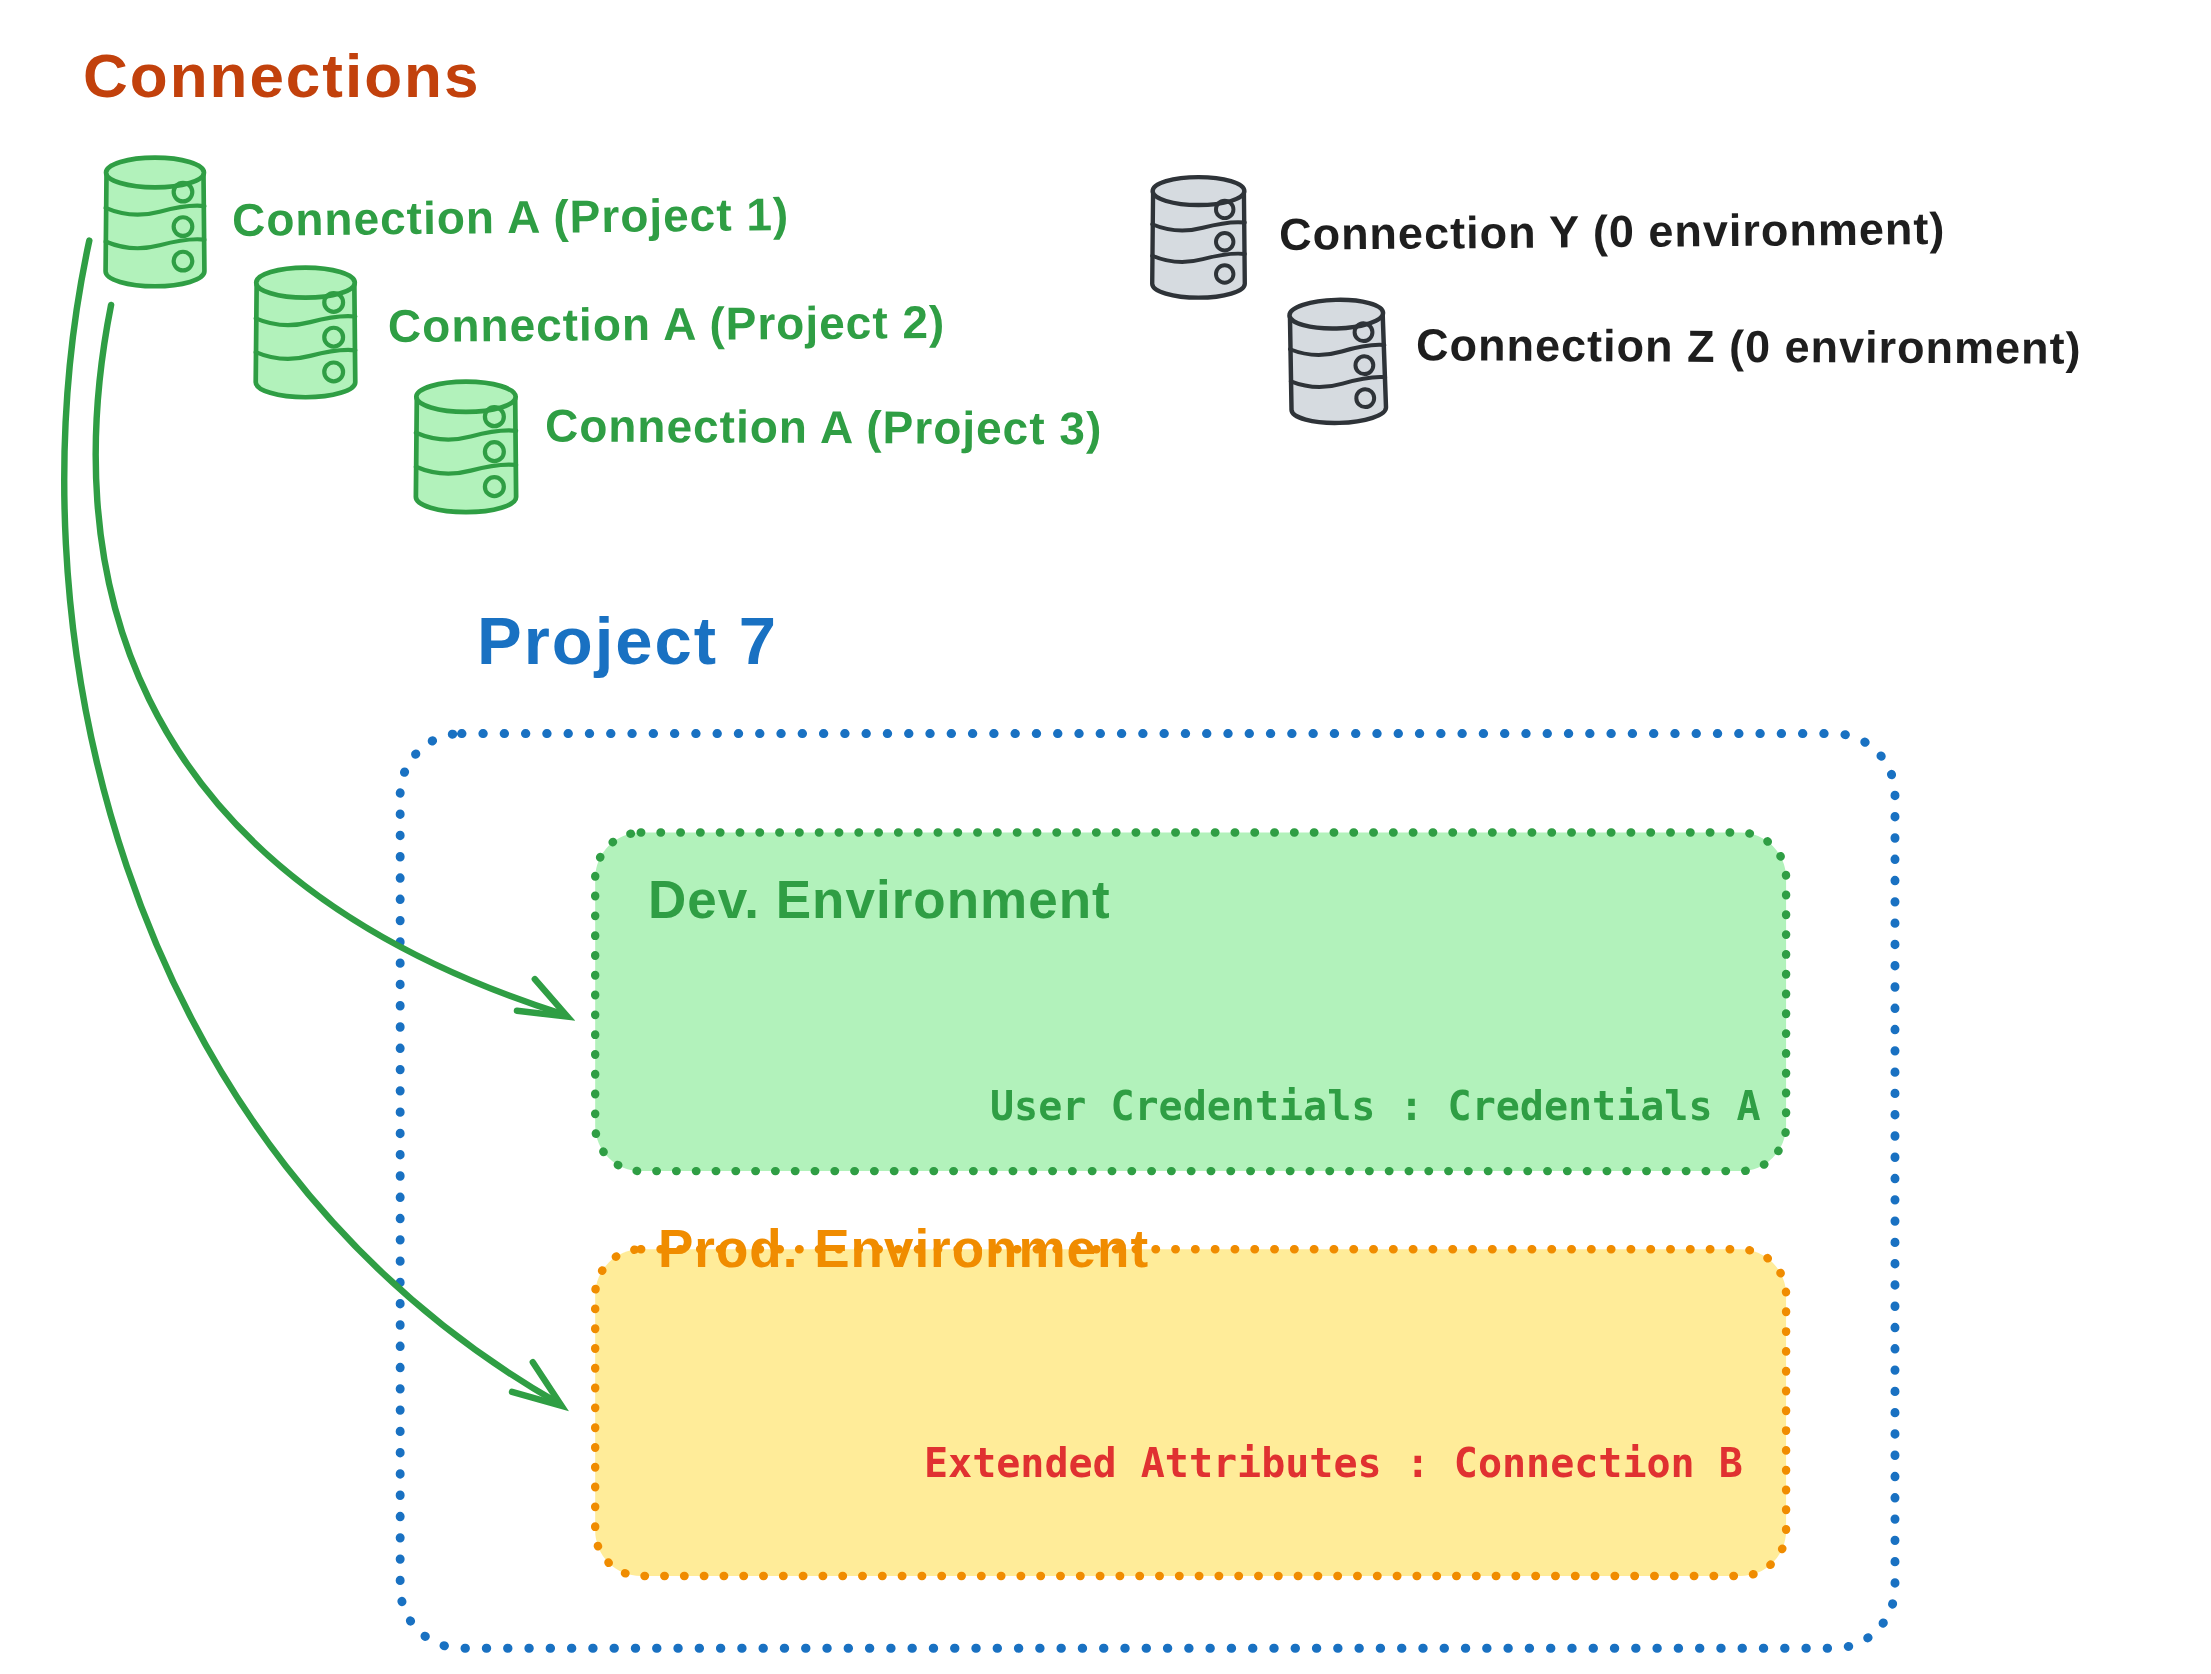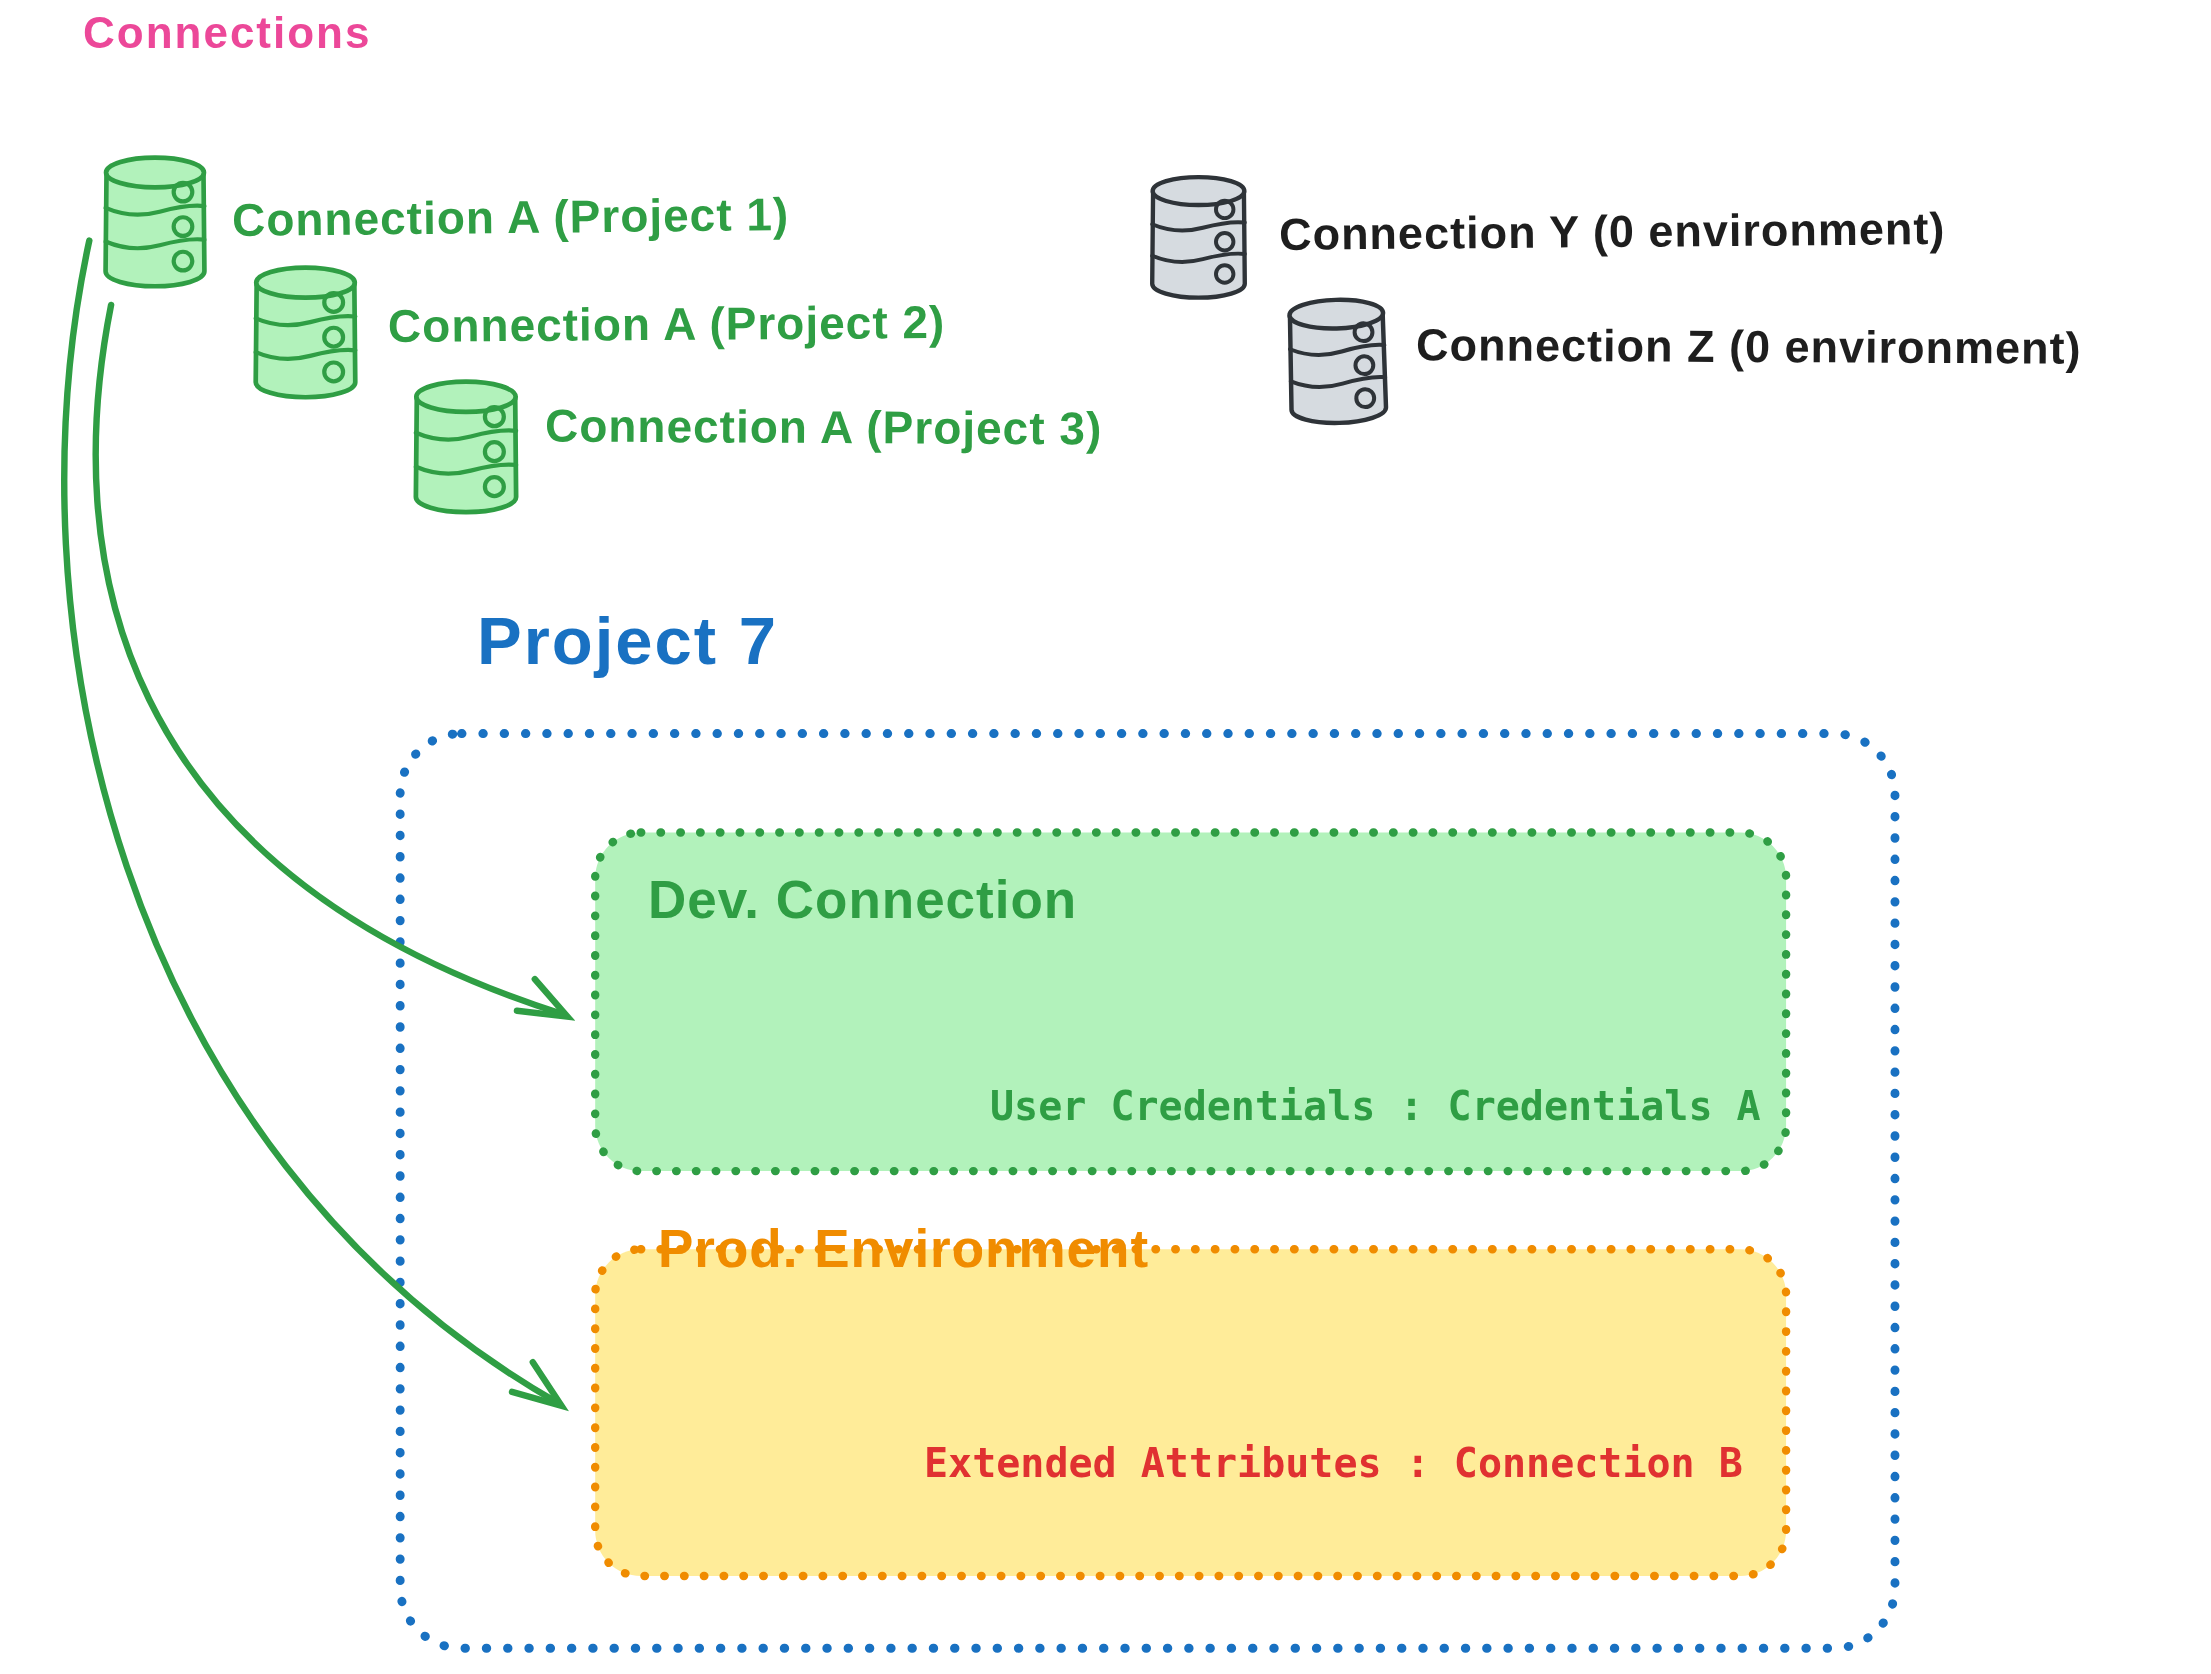--- a/index.html
+++ b/index.html
@@ -8,21 +8,21 @@
     width:2212px;height:1674px;
     background:#ffffff;
     overflow:hidden;
     font-family:"Liberation Sans", sans-serif;
   }
   #scene{position:absolute;left:0;top:0;width:2212px;height:1674px;}
   .hand{font-family:"Liberation Sans", sans-serif;font-weight:700;}
   .mono{font-family:"DejaVu Sans Mono","Liberation Mono",monospace;font-weight:700;}
   .abs{position:absolute;white-space:nowrap;}
 
-  .main-title{left:83px;top:8px;font-size:44px;color:#ec4899;letter-spacing:2px;}
+  .main-title{left:83px;top:40px;font-size:62px;color:#c2410c;letter-spacing:2px;}
   .db{position:absolute;overflow:visible;}
   .db-label-green{color:#2f9e44;font-size:46px;letter-spacing:1px;}
   .db-label-dark{color:#1e1e1e;font-size:45px;letter-spacing:1px;}
 
   .project-title{left:477px;top:602px;font-size:67px;color:#1971c2;letter-spacing:2px;}
   .env-title-dev{left:648px;top:869px;font-size:53px;color:#2f9e44;letter-spacing:1px;}
   .env-title-prod{left:658px;top:1218px;font-size:53px;color:#f08c00;letter-spacing:1px;}
 
   .dev-mapping{left:990px;top:1083px;font-size:40px;color:#2f9e44;}
   .prod-mappings{left:924px;top:1440px;font-size:40px;color:#e03131;line-height:47px;text-align:center;}
@@ -84,21 +84,21 @@
     </svg>
   <div class="abs hand db-label-dark" style="left:1279px;top:206px;transform:rotate(-0.5deg);">Connection Y (0 environment)</div>
 
   <svg class="db" style="left:1284px;top:291px;width:107px;height:139px;color:#2e3338;--db-fill:#d6dbe0;transform:rotate(-1.5deg);" viewBox="0 0 108 140" width="107" height="139">
       <use href="#db"></use>
     </svg>
   <div class="abs hand db-label-dark" style="left:1416px;top:321px;transform:rotate(0.3deg);">Connection Z (0 environment)</div>
 
   <div class="abs hand project-title">Project 7</div>
 
-  <div class="abs hand env-title-dev">Dev. Connection</div>
+  <div class="abs hand env-title-dev">Dev. Environment</div>
   <div class="abs hand env-title-prod">Prod. Environment</div>
 
   <div class="abs mono dev-mapping">User Credentials : Credentials A</div>
 
   <div class="abs mono prod-mappings">
     <div>Extended Attributes : Connection B</div>
   </div>
 
 </div>
 

